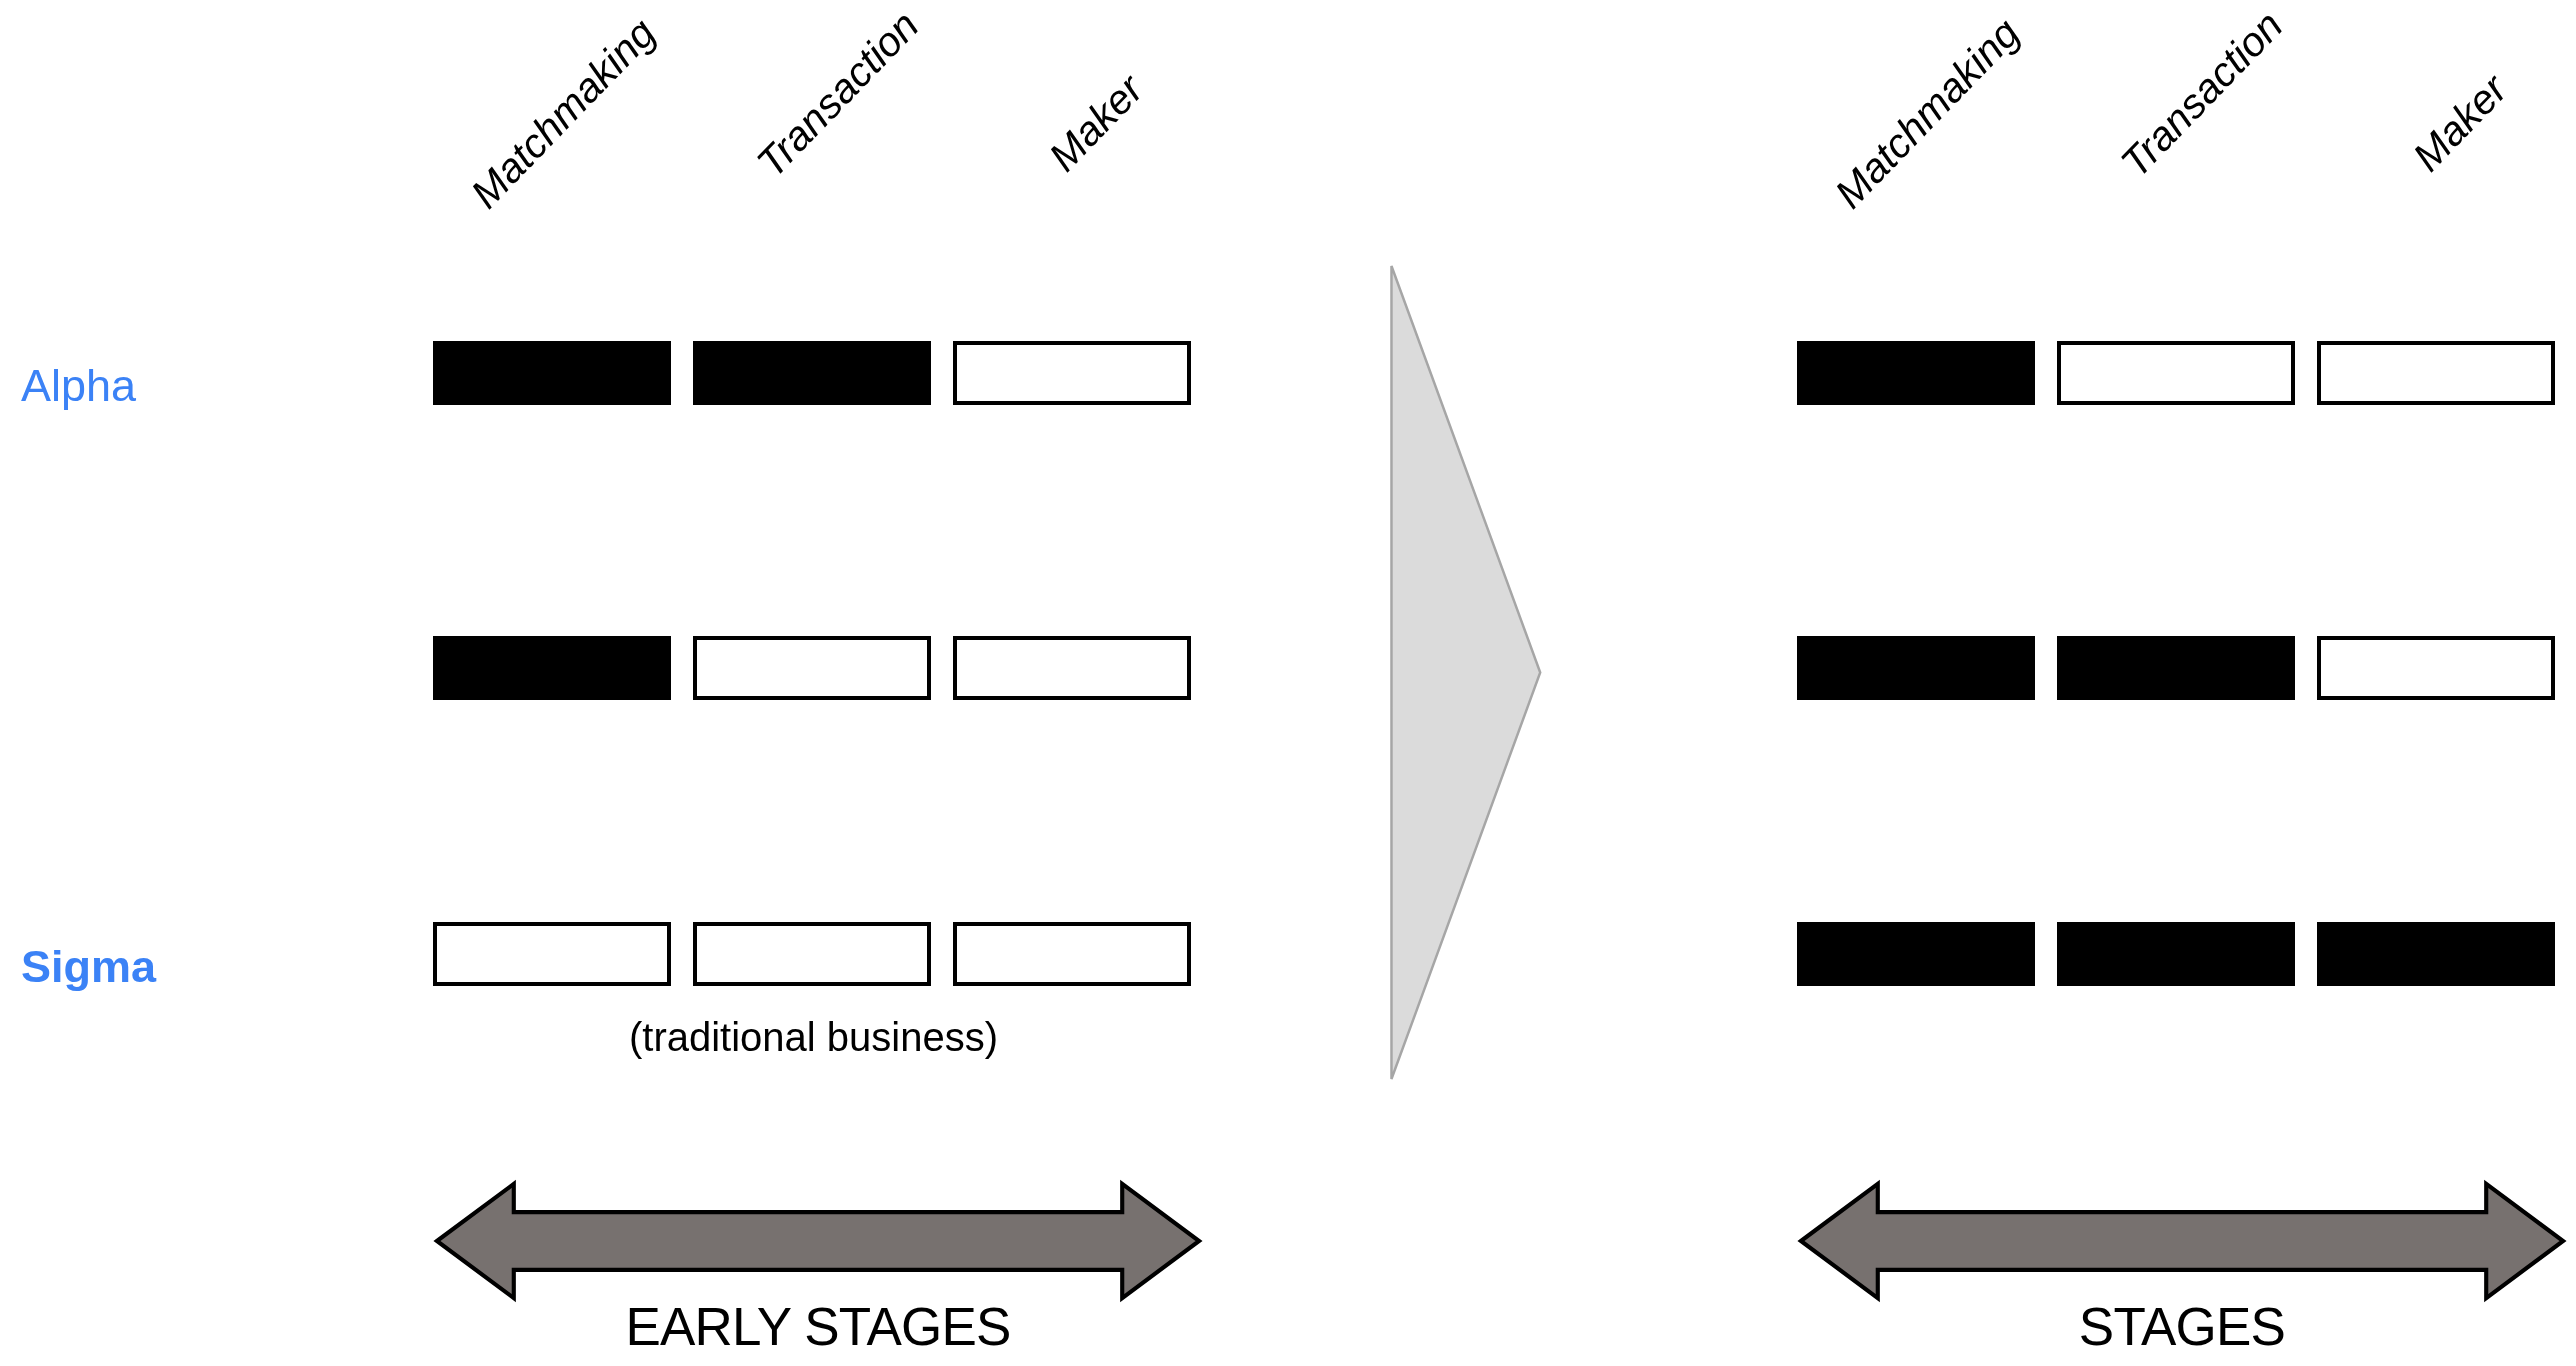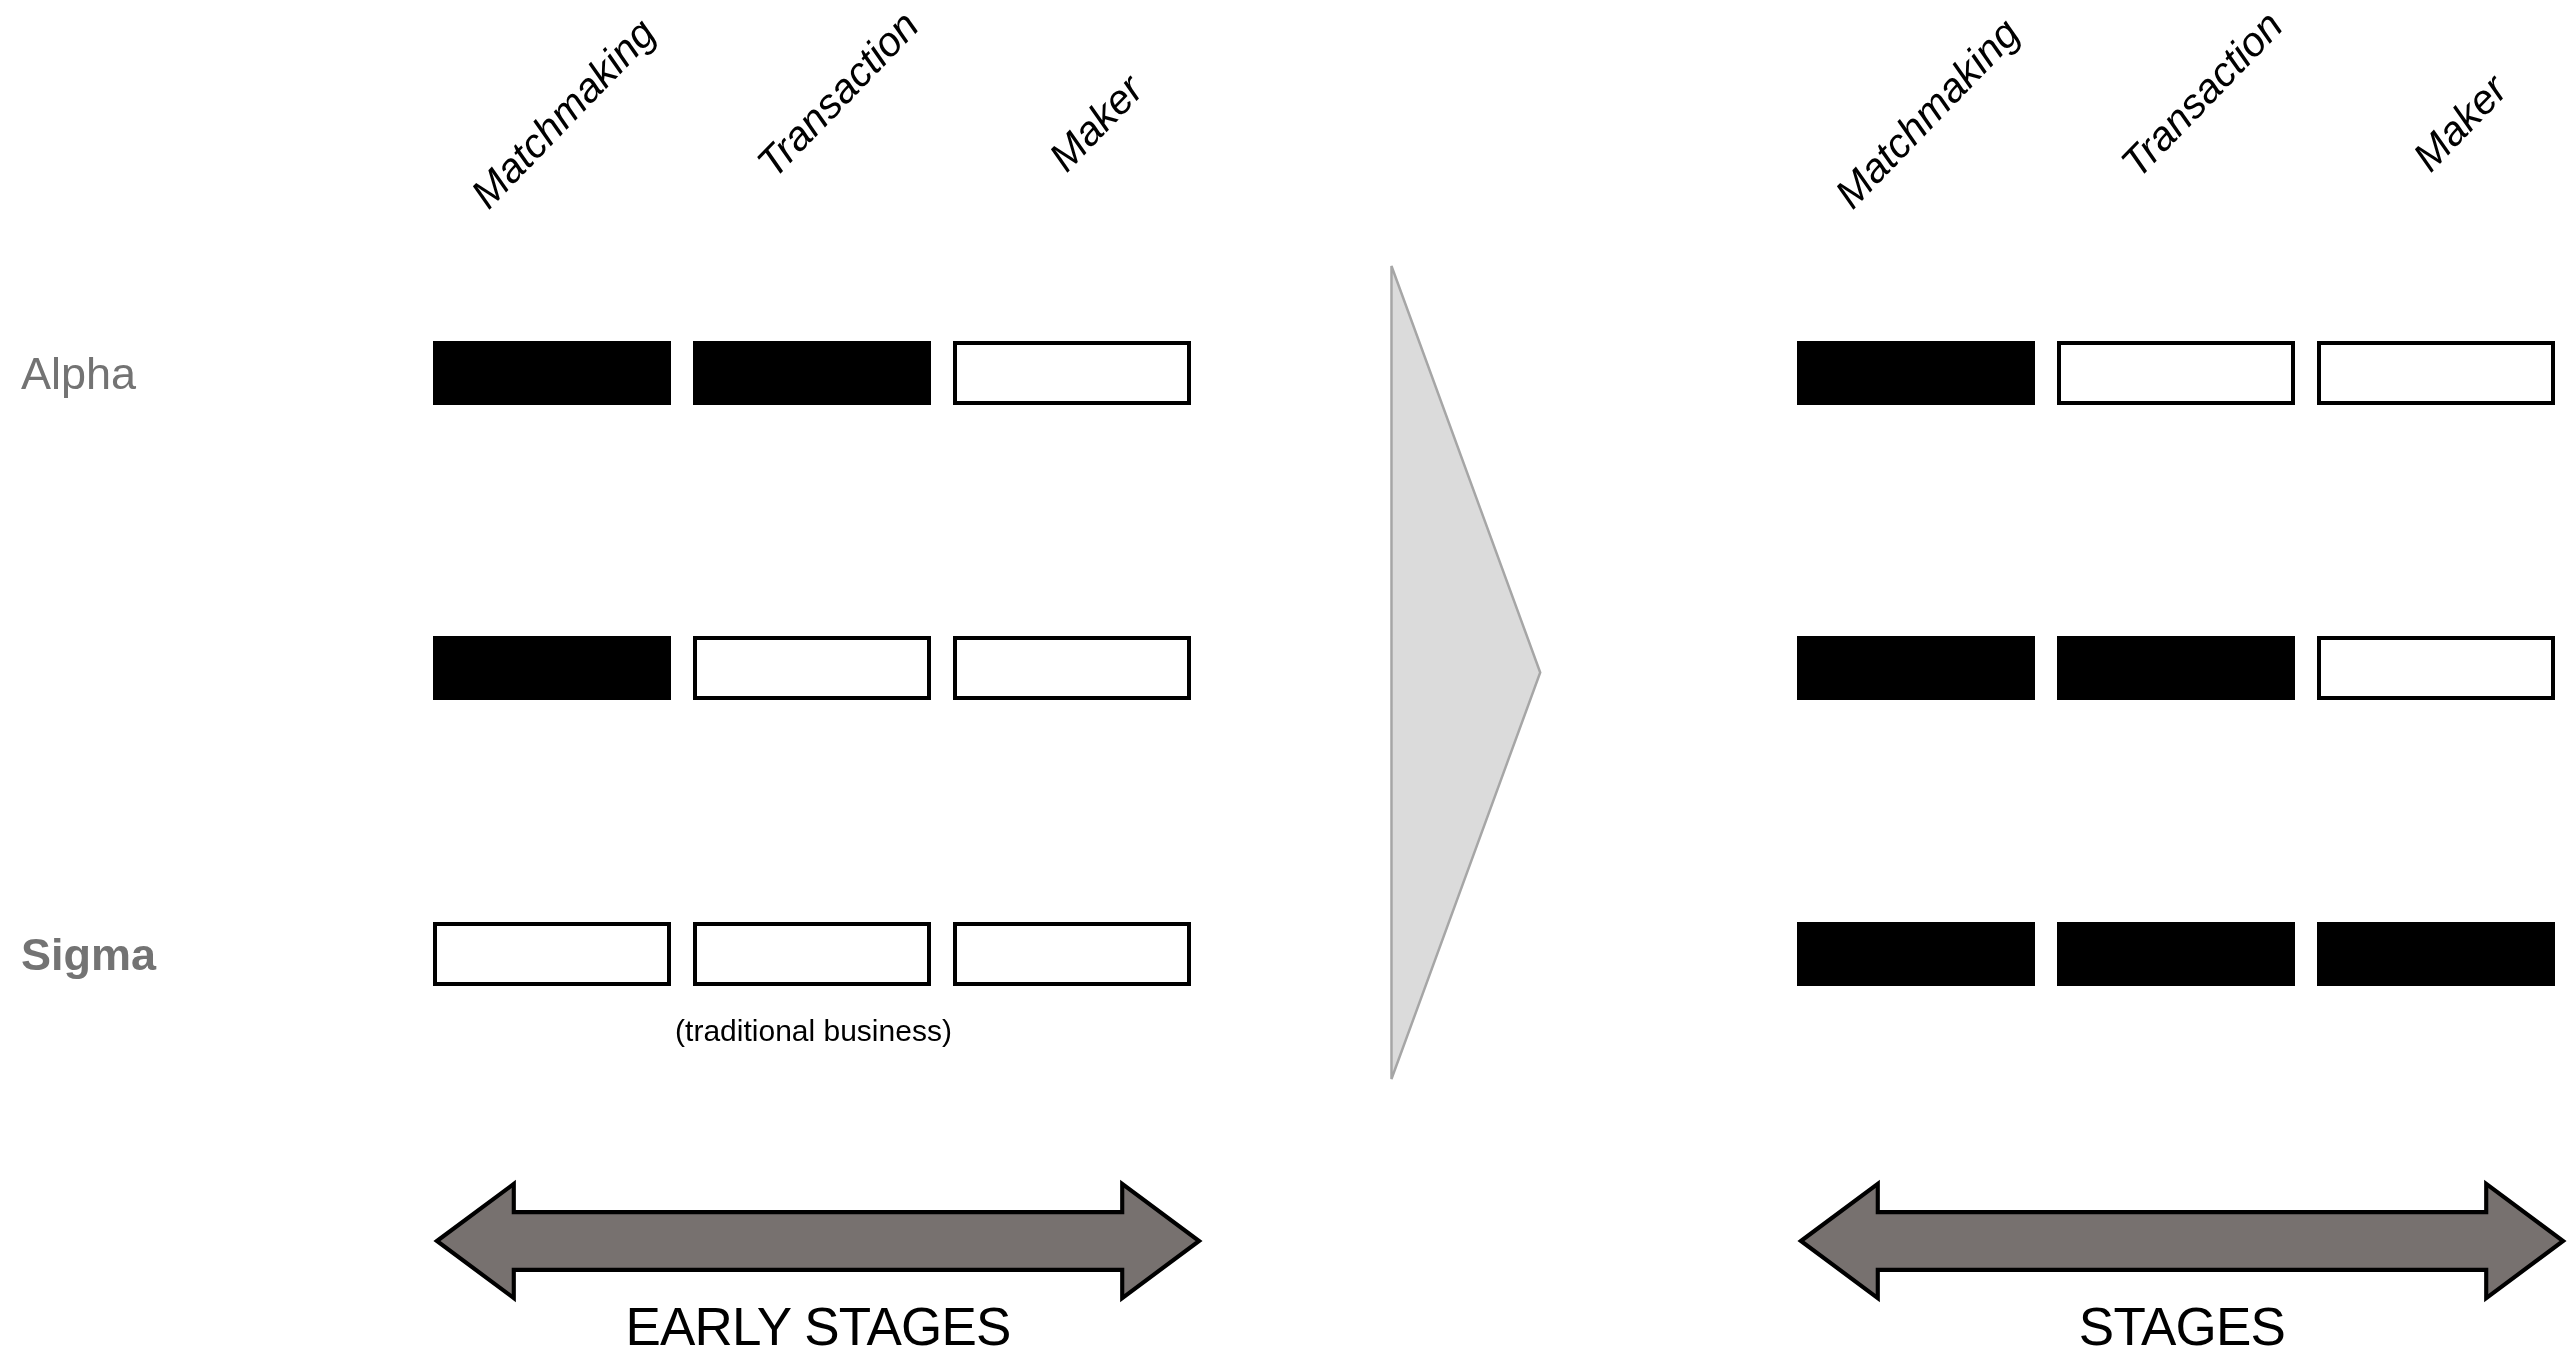--- a/index.html
+++ b/index.html
@@ -16,21 +16,22 @@
   
   .row-label {
     position: absolute;
     left: 21px;
     width: 248px;
     height: 65px;
     display: flex;
     align-items: center;
     font-size: 45px;
     line-height: 1;
-    color: #737373;
+    color: #3b82f6;
+    margin-top: 12px;
   }
   .row-label.r0 { top: 341px; }
   .row-label.r1 { top: 636px; }
   .row-label.r2 { top: 922px; font-weight: bold; }
 
   
   .panel { position: absolute; top: 0; width: 786px; height: 1367px; }
   .panel-left  { left: 433px; }
   .panel-right { left: 1797px; }
 
@@ -65,21 +66,21 @@
   .cell.r1 { top: 636px; }
   .cell.r2 { top: 922px; }
 
   
   .note {
     position: absolute;
     left: 132px;
     top: 1013px;
     width: 497px;
     text-align: center;
-    font-size: 30px;
+    font-size: 40px;
     line-height: 1.2;
   }
 
   
   .range-arrow {
     position: absolute;
     left: 0;
     top: 1179px;
     width: 770px;
     height: 124px;

